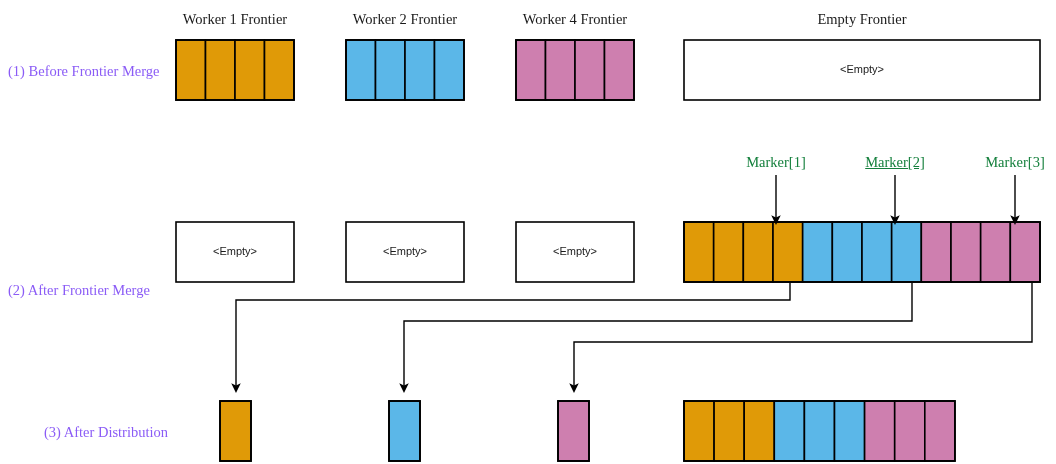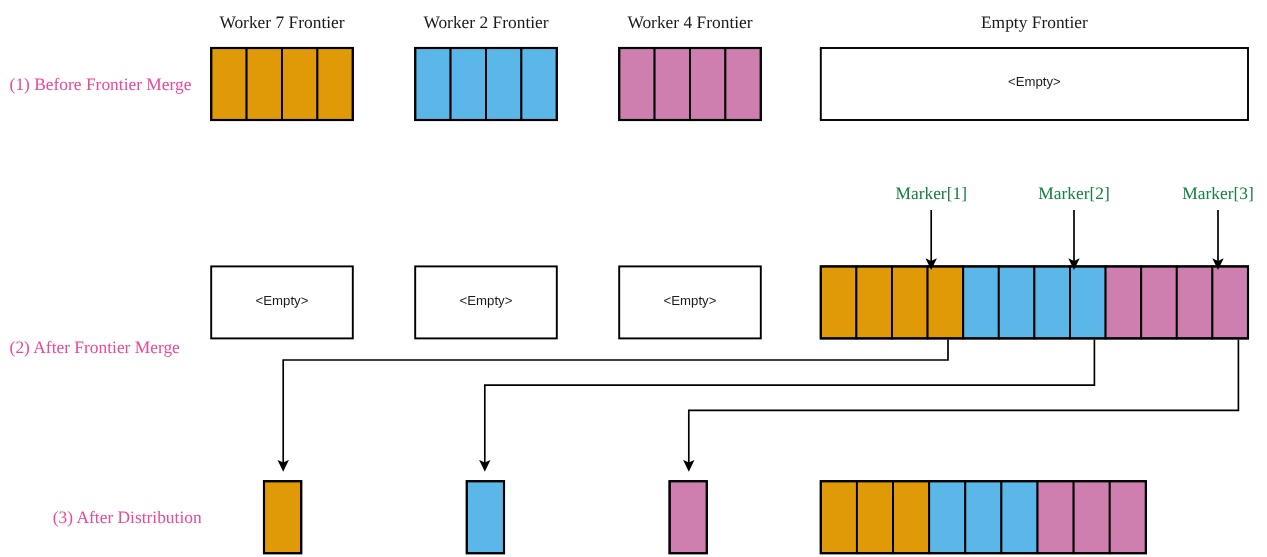--- a/index.html
+++ b/index.html
@@ -28,21 +28,21 @@
     font-size: 14.5px;
     color: #1a1a1a;
     text-align: center;
     white-space: nowrap;
     line-height: 1;
   }
   .row-label {
     position: absolute;
     font-family: "Liberation Serif", "DejaVu Serif", serif;
     font-size: 14.5px;
-    color: #ec4899;
+    color: #8b5cf6;
     text-align: left;
     white-space: nowrap;
     line-height: 1;
   }
   .marker-label {
     position: absolute;
     font-family: "Liberation Serif", "DejaVu Serif", serif;
     font-size: 14.5px;
     color: #15803d;
     text-align: center;
@@ -155,23 +155,23 @@
         <path d="M 1032 283 L 1032 342 L 574 342 L 574 388" fill="none" stroke="#000000" stroke-width="1.4" marker-end="url(#arrowhead)"></path>
       </g>
   </svg>
 
   <div id="text-layer">
       <div class="empty-text" style="left: 684px; width: 356px; top: 64px;">&lt;Empty&gt;</div>
       <div class="empty-text" style="left: 176px; width: 118px; top: 246px;">&lt;Empty&gt;</div>
       <div class="empty-text" style="left: 346px; width: 118px; top: 246px;">&lt;Empty&gt;</div>
       <div class="empty-text" style="left: 516px; width: 118px; top: 246px;">&lt;Empty&gt;</div>
       <div class="marker-label" style="left: 696px; width: 160px; top: 155px;">Marker[1]</div>
-      <div class="marker-label" style="left: 815px; width: 160px; top: 155px;">Marker[2]</div>
+      <div class="marker-label" style="left: 815px; width: 160px; top: 155px; text-decoration: underline;">Marker[2]</div>
       <div class="marker-label" style="left: 935px; width: 160px; top: 155px;">Marker[3]</div>
-      <div class="col-title" style="left: 85px; width: 300px; top: 12px;">Worker 7 Frontier</div>
+      <div class="col-title" style="left: 85px; width: 300px; top: 12px;">Worker 1 Frontier</div>
       <div class="col-title" style="left: 255px; width: 300px; top: 12px;">Worker 2 Frontier</div>
       <div class="col-title" style="left: 425px; width: 300px; top: 12px;">Worker 4 Frontier</div>
       <div class="col-title" style="left: 712px; width: 300px; top: 12px;">Empty Frontier</div>
       <div class="row-label" style="left: 8px; top: 64px;">(1) Before Frontier Merge</div>
       <div class="row-label" style="left: 8px; top: 244px; margin-top: 39px;">(2) After Frontier Merge</div>
       <div class="row-label" style="left: 20px; top: 425px; margin-left: 24px;">(3) After Distribution</div>
     </div>
 
 </div>
 

